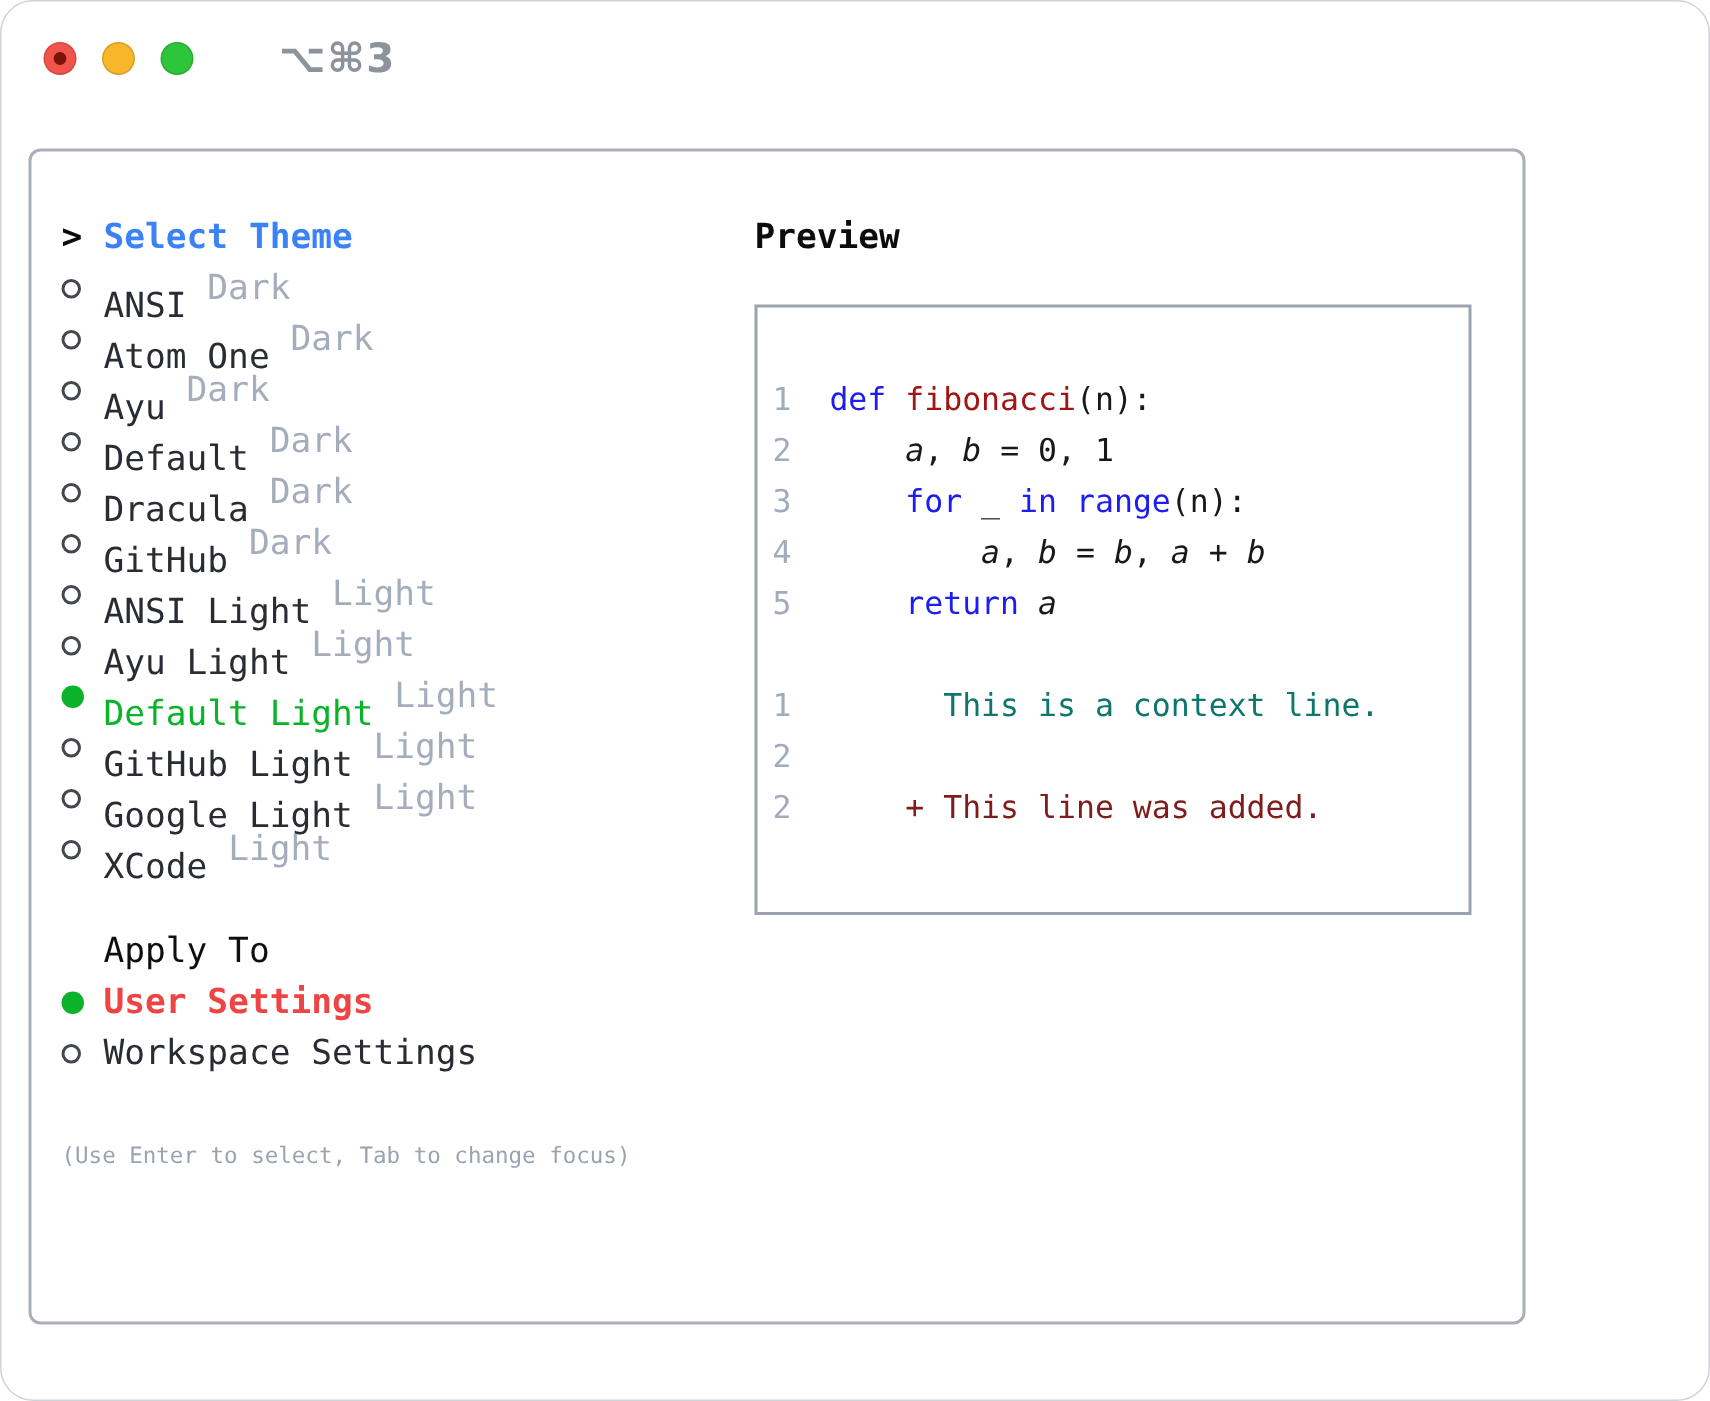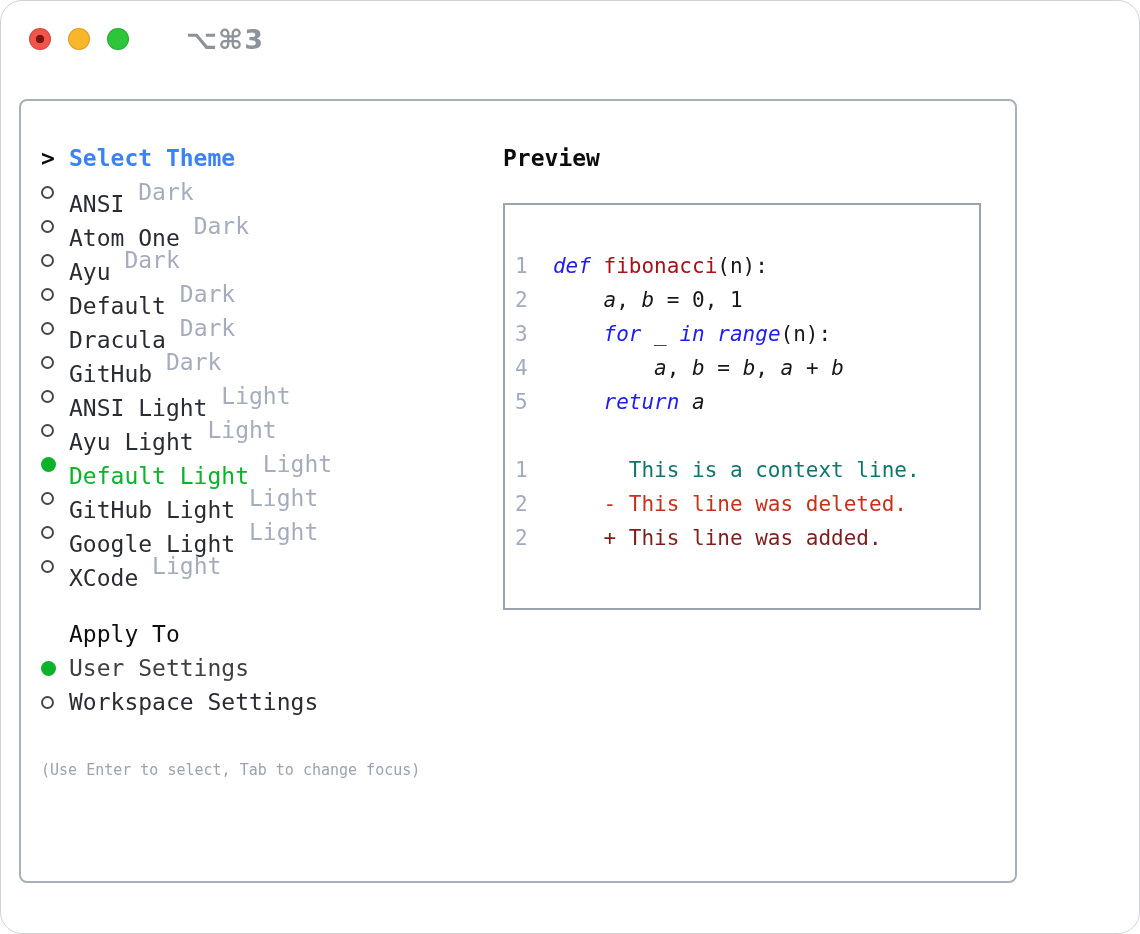--- a/index.html
+++ b/index.html
@@ -34,36 +34,36 @@
   .row { height:34px; display:flex; align-items:center; font-size:23px; color:#292d33; white-space:pre; }
   .mark { width:28px; flex-shrink:0; display:flex; align-items:center; }
   .chevron { font-weight:bold; color:#0b0c0e; font-size:23px; }
   .circle { width:13px; height:13px; border-radius:50%; border:2px solid #44484e; }
   .circle.on { border:none; background:#0bb32a; width:15px; height:15px; }
   .bold-label { font-weight:bold; color:#3b82f6;text-align:right; }
   .theme-name { color:#292d33;margin-top:24px; }
   .theme-row.sel .theme-name { color:#0bb32a; }
   .tag { color:#a5adbc; margin-left:1ch; }
   .apply-label { color:#0e0f11; }
-  .apply-row.sel .opt-name { color:#404040; }
+  .apply-row.sel .opt-name { color:#ef4444;font-weight:bold; }
   .spacer { height:34px; }
   .hint { margin-top:34px; width:440px; font-size:15px; line-height:34px; color:#9aa3b1; }
 
   
   .right-col { flex:1; }
   .preview-label { height:34px; line-height:34px; font-size:23px; font-weight:bold; color:#0b0c0e; }
   .preview-box {
     margin-top:28px; width:478px; height:407px;
     border:2px solid #9ba3ae; background:#ffffff;
     padding:44px 12px 0 10px;
     font-size:21px; line-height:34px;
   }
   .pline { display:flex; white-space:pre; height:34px; }
   .ln { width:1ch; margin-right:2ch; color:#a2abbd; flex-shrink:0; }
-  .kw  { color:#1d1df0;font-style:italic; }
+  .kw  { color:#1d1df0; }
   .fn  { color:#a31515; }
   .pl  { color:#17181b; }
   .var { color:#17181b; font-style:italic; }
   .ctx { color:#0f766e; }
   .del { color:#c9301c; }
   .add { color:#7f1d1d; }
 </style>
 </head>
 <body>
 
@@ -117,19 +117,19 @@
     <div class="right-col">
       <div class="preview-label">Preview</div>
       <div class="preview-box" id="preview-box">
           <div class="pline"><span class="ln">1</span><span class="kw">def </span><span class="fn">fibonacci</span><span class="pl">(n):</span></div>
           <div class="pline"><span class="ln">2</span><span class="pl">    </span><span class="var">a</span><span class="pl">, </span><span class="var">b</span><span class="pl"> = 0, 1</span></div>
           <div class="pline"><span class="ln">3</span><span class="pl">    </span><span class="kw">for</span><span class="pl"> _ </span><span class="kw">in</span><span class="pl"> </span><span class="kw">range</span><span class="pl">(n):</span></div>
           <div class="pline"><span class="ln">4</span><span class="pl">        </span><span class="var">a</span><span class="pl">, </span><span class="var">b</span><span class="pl"> = </span><span class="var">b</span><span class="pl">, </span><span class="var">a</span><span class="pl"> + </span><span class="var">b</span></div>
           <div class="pline"><span class="ln">5</span><span class="pl">    </span><span class="kw">return</span><span class="pl"> </span><span class="var">a</span></div>
           <div class="pline"></div>
           <div class="pline"><span class="ln">1</span><span class="ctx">      This is a context line.</span></div>
-          <div class="pline"><span class="ln">2</span><span class="del">    - This line was deleted.</span></div>
+          <div class="pline"><span class="ln">2</span></div>
           <div class="pline"><span class="ln">2</span><span class="add">    + This line was added.</span></div>
         </div>
     </div>
 
   </div>
 </div>
 
 </body></html>

